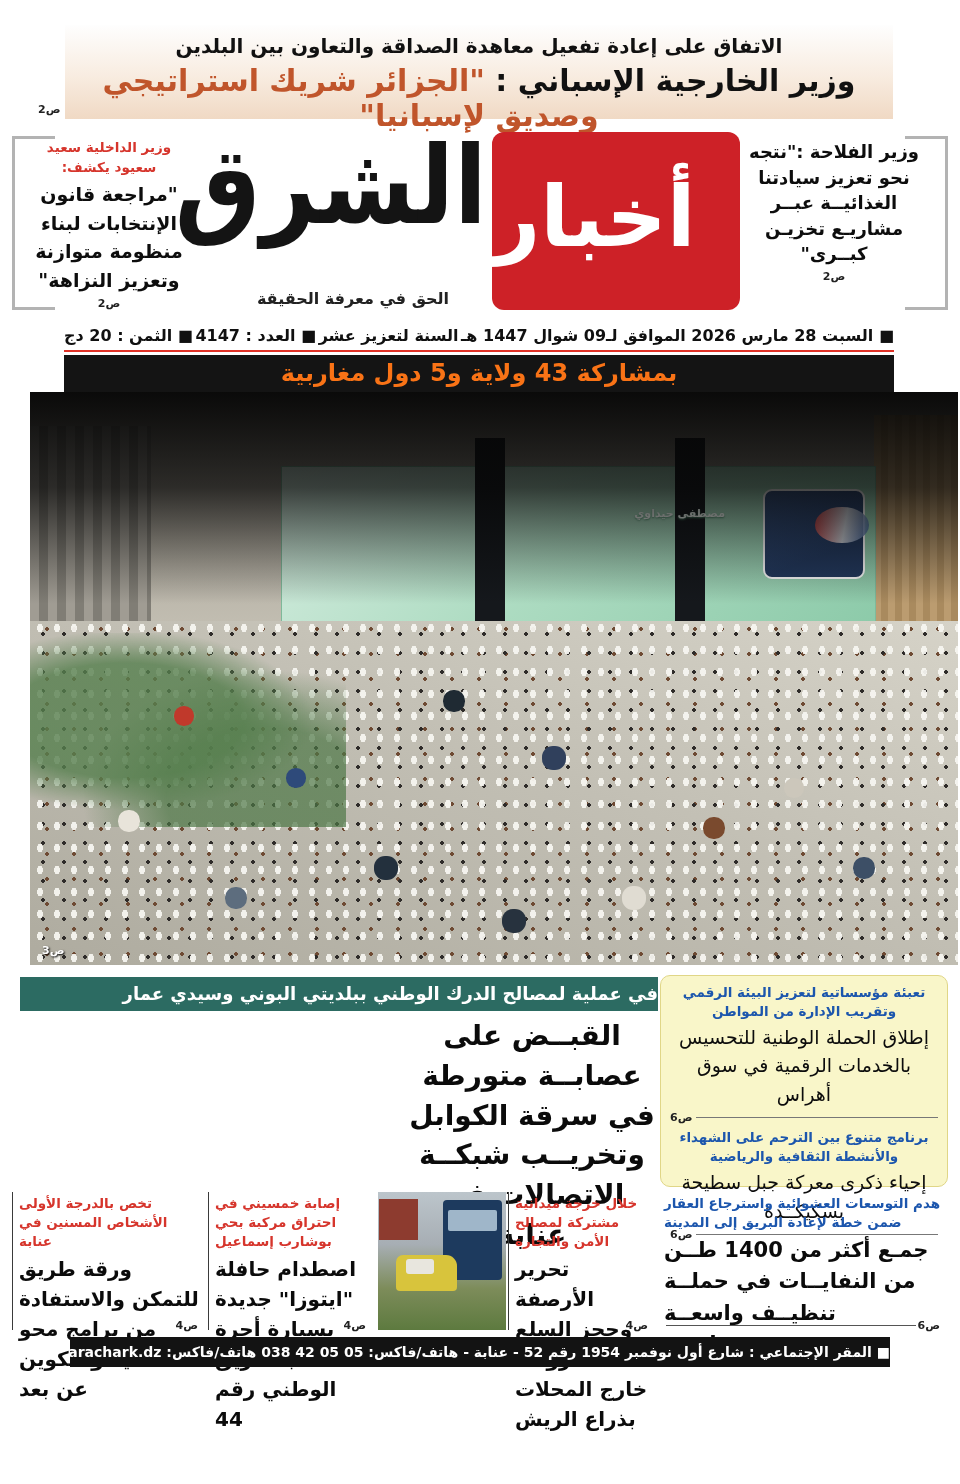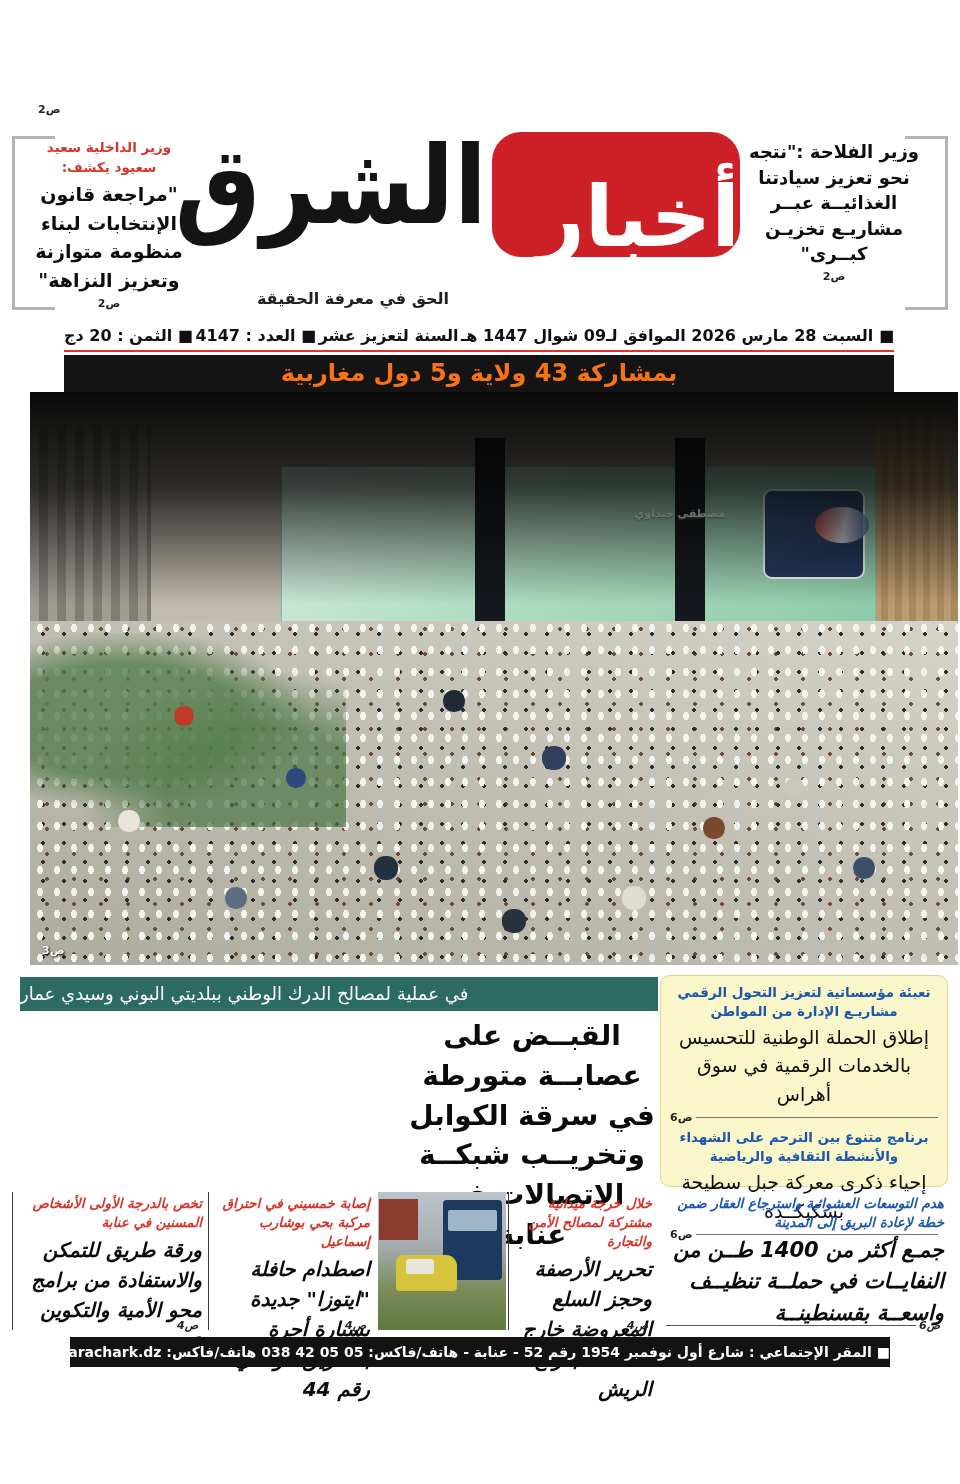--- a/index.html
+++ b/index.html
@@ -20,22 +20,22 @@
   .bracket{position:absolute;top:0;bottom:14px;width:40px;}
   .bracket.b-right{right:-2px;border-right:3px solid #b3b3b3;border-top:3px solid #b3b3b3;border-bottom:3px solid #b3b3b3;}
   .bracket.b-left{left:-2px;border-left:3px solid #b3b3b3;border-top:3px solid #b3b3b3;border-bottom:3px solid #b3b3b3;}
   .col-kicker{font-size:13.5px;font-weight:bold;line-height:1.45;padding:2px 14px 0;}
   .col-kicker.blue{color:#1c56ad;}
   .col-kicker.red{color:#d6352c;}
   .col-headline{margin-top:3px;font-size:18px;font-weight:bold;color:#0d0d0d;line-height:1.42;padding:0 10px;}
   .col-left .col-headline{font-size:19px;line-height:1.5;}
   .col .pref{display:block;margin-top:3px;}
   .logo{position:absolute;left:205px;top:132px;width:535px;height:184px;}
-  .logo-red{position:absolute;right:0;top:0;width:248px;height:125px;background:#cd2127;border-radius:29px;
-    color:#fff;font-size:84px;font-weight:bold;text-align:right;line-height:170px;}
+  .logo-red{position:absolute;right:0;top:0;width:248px;height:178px;background:#cd2127;border-radius:12px;
+    color:#fff;font-size:84px;font-weight:bold;text-align:left;line-height:170px;}
   .logo-script{position:absolute;left:0;top:-2px;width:282px;text-align:center;
     font-size:96px;font-weight:bold;color:#141414;transform:scaleY(1.12);}
   .logo-tagline{position:absolute;left:28px;bottom:8px;width:240px;text-align:center;
     font-size:16px;font-weight:bold;color:#222;letter-spacing:1px;}
   
   .dateline{position:absolute;left:64px;top:322px;width:830px;height:26px;display:flex;
     justify-content:space-between;align-items:center;font-size:16px;font-weight:bold;color:#101010;
     border-bottom:2px solid #e03227;padding-bottom:2px;}
   .dateline .issue,.dateline .price{color:#101010;}
   
@@ -79,21 +79,21 @@
     600px 502px 0 8px #e0dcd2,830px 472px 0 7px #3d4f66,480px 525px 0 8px #27323e;}
   .ph-shade{position:absolute;left:0;right:0;top:0;height:37%;
     background:linear-gradient(180deg,rgba(5,5,5,.96) 0%,rgba(5,5,5,.75) 45%,rgba(5,5,5,0) 100%);}
   .ph-headline{position:absolute;left:0;right:0;top:4px;text-align:center;color:#fff;
     font-size:43px;font-weight:bold;line-height:1.42;
     text-shadow:3px 3px 0 #000,-2px -2px 0 #000,2px -2px 0 #000,-2px 2px 0 #000,5px 5px 7px rgba(0,0,0,.9);}
   .ph-pref{position:absolute;left:12px;bottom:8px;color:#fff;font-size:11px;font-weight:bold;
     text-shadow:1px 1px 2px #000;}
   
   .mid-kicker{position:absolute;left:20px;top:977px;width:638px;height:34px;background:#2c6b62;
-    color:#fff;font-size:18px;font-weight:normal;text-align:left;line-height:34px;}
+    color:#fff;font-size:18px;font-weight:bold;text-align:right;line-height:34px;}
   .mid-body{position:absolute;left:20px;top:1016px;width:638px;height:168px;display:flex;gap:8px;}
   .mid-headline{width:252px;text-align:center;font-size:28px;font-weight:bold;color:#0b0b0b;line-height:1.42;}
   .mid-photo-wrap{position:relative;flex:1;}
   .cables-photo{position:absolute;inset:0 0 16px 0;overflow:hidden;
     background:linear-gradient(120deg,#6f6148 0%,#857457 40%,#94846a 100%);}
   .coil{position:absolute;left:2%;top:4%;width:62%;height:92%;border-radius:40%;
     background:repeating-radial-gradient(circle at 45% 48%,#101010 0 3px,#333 3px 6px,#1c1c1c 6px 9px);opacity:.93;}
   .copper{position:absolute;right:0;top:22%;width:46%;height:78%;
     background:repeating-linear-gradient(28deg,rgba(176,106,58,.9) 0 3px,rgba(0,0,0,0) 3px 11px),
                repeating-linear-gradient(-15deg,rgba(140,80,40,.55) 0 2px,rgba(0,0,0,0) 2px 13px);}
@@ -102,21 +102,21 @@
   .mid-pref{position:absolute;right:8px;bottom:0;}
   
   .rail{position:absolute;right:12px;top:975px;width:288px;height:212px;background:#f9f6c9;
     border:1px solid #e0d687;border-radius:10px;padding:7px 9px;box-sizing:border-box;text-align:center;}
   .rail-kicker{color:#1c56ad;font-size:13.5px;font-weight:bold;line-height:1.4;}
   .rail-headline{margin-top:2px;font-size:19px;font-weight:normal;color:#0c0c0c;line-height:1.5;}
   .rail-rule{display:flex;align-items:center;gap:4px;margin:3px 0 4px;}
   .rail-rule .line{flex:1;border-top:1px solid #777;}
   
   .bottom{position:absolute;left:12px;top:1192px;width:938px;height:138px;display:flex;align-items:stretch;}
-  .b-cell{box-sizing:border-box;padding:2px 6px 0;text-align:right;position:relative;font-style:italic;}
+  .b-cell{box-sizing:border-box;padding:2px 6px 0;text-align:left;position:relative;}
   .b-div{border-left:1.5px solid #3a3a3a;}
   .b-kicker{font-size:13.5px;font-weight:bold;line-height:1.4;}
   .b-kicker.red{color:#d6352c;}
   .b-kicker.blue{color:#1c56ad;}
   .b-headline{margin-top:3px;font-size:20px;font-weight:bold;color:#0b0b0b;line-height:1.5;}
   .b-wide .b-headline{font-size:21px;}
   .b-pref{position:absolute;right:10px;bottom:-2px;}
   .b-rule{position:absolute;left:8px;right:34px;bottom:4px;border-top:1px solid #555;}
   .accident-photo{position:relative;width:128px;flex:none;overflow:hidden;margin:0 2px;
     background:linear-gradient(180deg,#bcc5cb 0%,#a7aeb4 38%,#7d8c5a 70%,#5d7a3f 100%);}
@@ -127,20 +127,27 @@
   .acc-truck{position:absolute;left:1%;top:5%;width:30%;height:30%;background:#8d3b2f;}
   
   .footer{position:absolute;left:70px;top:1337px;width:820px;height:30px;background:#131313;color:#fff;
     font-size:14px;font-weight:bold;text-align:center;line-height:30px;white-space:nowrap;overflow:hidden;}
 </style>
 </head>
 <body>
 
 <div class="page">
 
+  <div class="top-banner">
+    <div class="tb-kicker">الاتفاق على إعادة تفعيل معاهدة الصداقة والتعاون بين البلدين</div>
+    <div class="tb-headline">
+      <span>وزير الخارجية الإسباني :</span>
+      <span class="tb-quote">"الجزائر شريك استراتيجي وصديق لإسبانيا"</span>
+    </div>
+  </div>
   <div class="pref pref-top">ص2</div>
 
   <div class="col col-right">
     <div class="bracket b-right"></div>
     <div class="col-headline">وزير الفلاحة :"نتجه نحو تعزيز سيادتنا الغذائيــة عبــر مشاريـع تخزيـن كبــرى"</div>
     <span class="pref">ص2</span>
   </div>
 
   <div class="logo">
     <div class="logo-script">الشرق</div>
@@ -180,21 +187,21 @@
     <div class="ph-shade"></div>
     <div class="ph-pref">ص3</div>
   </div>
 
   <div class="mid-kicker">في عملية لمصالح الدرك الوطني ببلديتي البوني وسيدي عمار</div>
   <div class="mid-body">
     <div class="mid-headline">القبــض على عصابــة متورطة في سرقة الكوابل وتخريــب شبكــة الاتصالات في عنابة</div>
   </div>
 
   <div class="rail">
-    <div class="rail-kicker">تعبئة مؤسساتية لتعزيز التحول الرقمي مشاريـع الإدارة من المواطن</div>
+    <div class="rail-kicker">تعبئة مؤسساتية لتعزيز البيئة الرقمي وتقريب الإدارة من المواطن</div>
     <div class="rail-headline">إطلاق الحملة الوطنية للتحسيس بالخدمات الرقمية في سوق أهراس</div>
     <div class="rail-rule">
       <span class="line"></span>
       <span class="pref">ص6</span>
     </div>
     <div class="rail-kicker">برنامج متنوع بين الترحم على الشهداء والأنشطة الثقافية والرياضية</div>
     <div class="rail-headline">إحياء ذكرى معركة جبل سطيحة بسكيكــدة</div>
     <div class="rail-rule">
       <span class="line"></span>
       <span class="pref">ص6</span>

